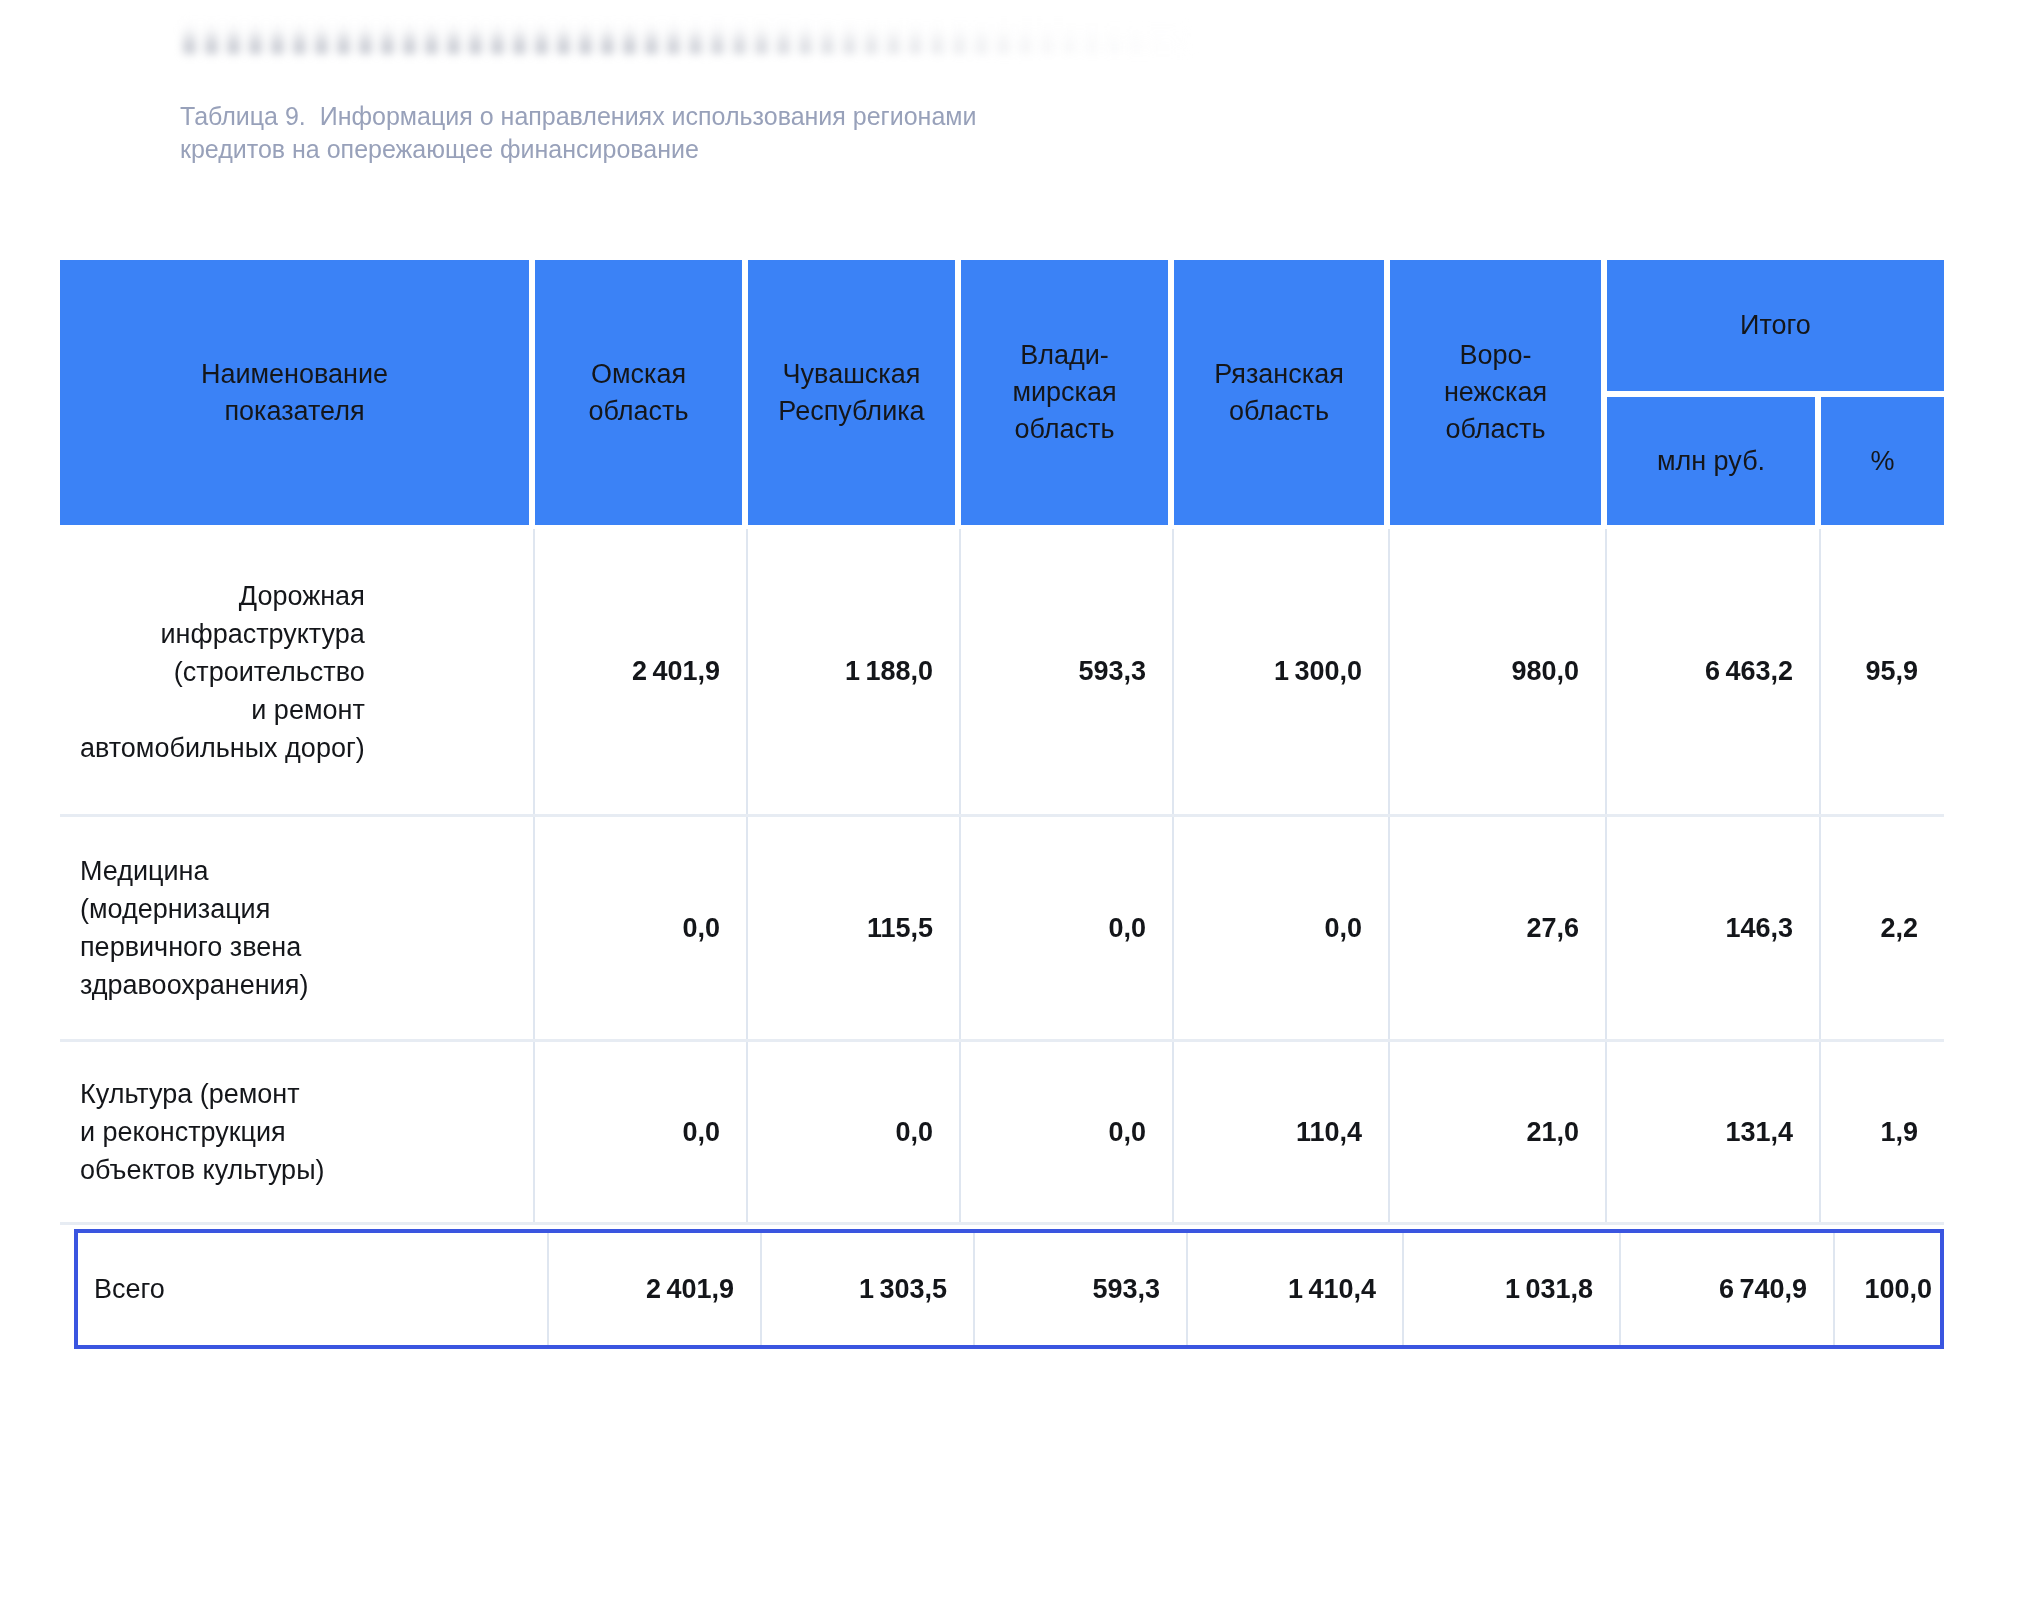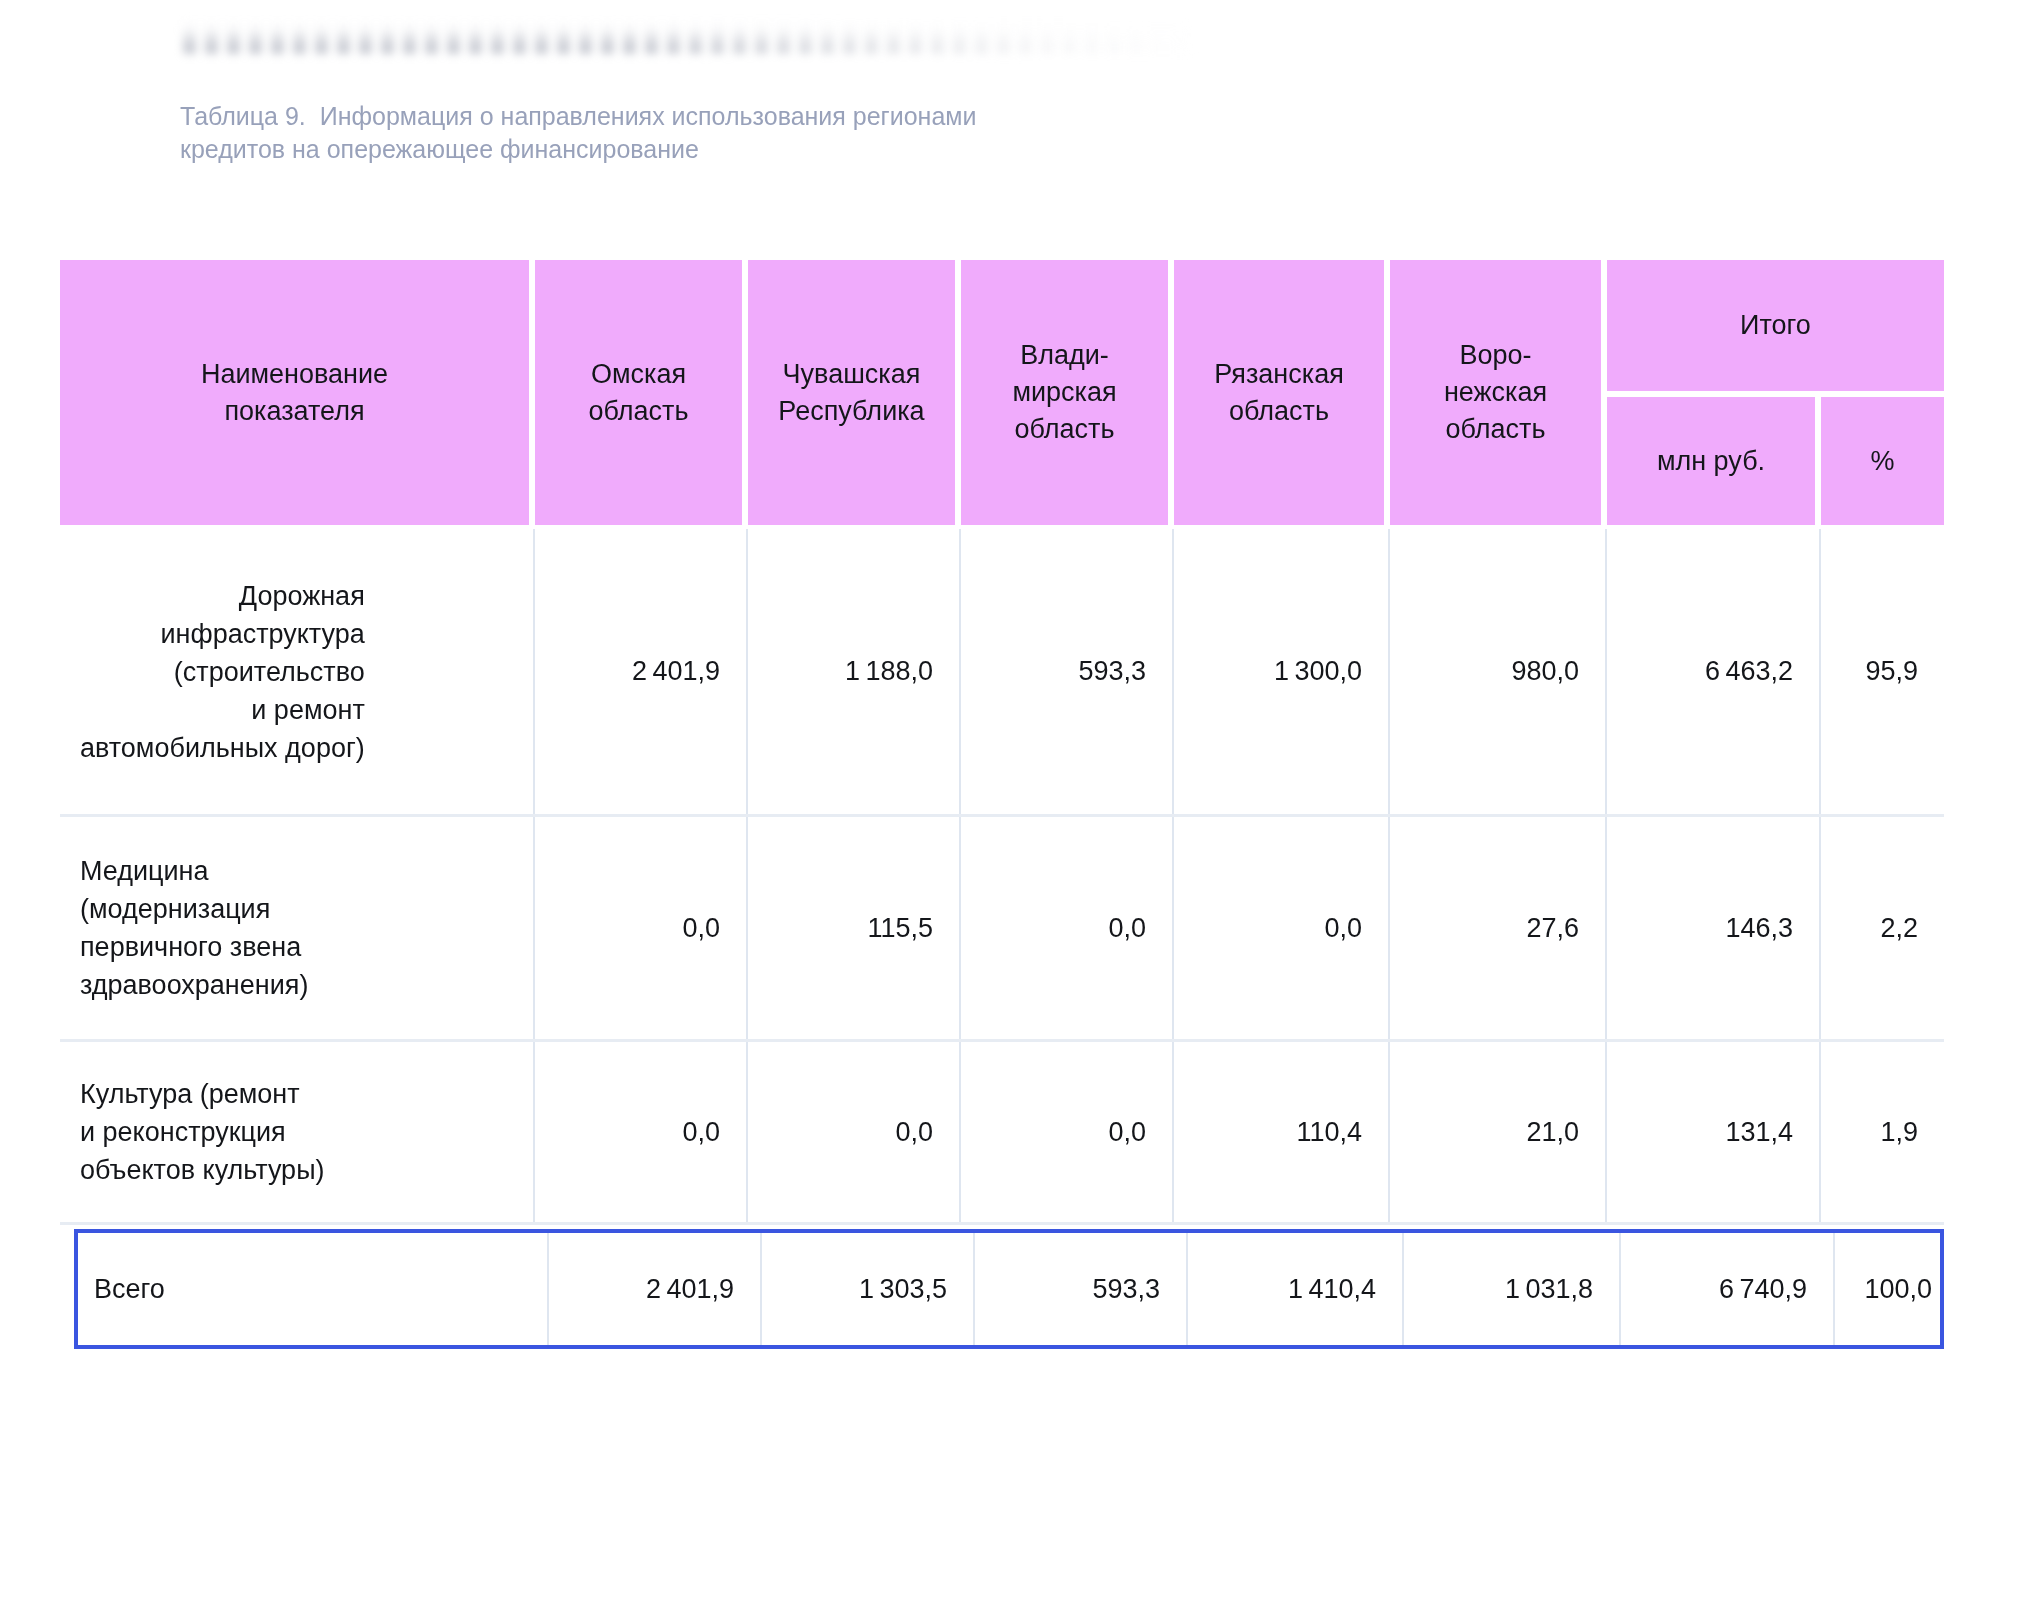--- a/index.html
+++ b/index.html
@@ -35,21 +35,21 @@
     font-size:27px;
   }
 
   
   .thead{
     display:grid;
     grid-template-columns:475px 213px 213px 213px 216px 217px 214px 123px;
     grid-template-rows:137px 128px;
   }
   .th{
-    background:#f0abfc;
+    background:#3b82f6;
     display:flex; align-items:center; justify-content:center;
     text-align:center; white-space:pre-line;
     line-height:37px;
     box-sizing:border-box;
   }
   .th.span2{ grid-row:1 / 3; }
   .th.gap-r{ border-right:6px solid #fff; }
   .th.itogo{ grid-column:7 / 9; grid-row:1; border-bottom:6px solid #fff; }
   .th.sub{ grid-row:2; }
 
@@ -66,21 +66,21 @@
   .td{
     display:flex; align-items:center;
     box-sizing:border-box;
     border-right:2px solid #dfe6f0;
   }
   .td:last-child{ border-right:none; }
   .td.label{
     padding-left:20px; padding-right:14px;
     white-space:pre-line; line-height:38px;
   }
-  .td.num{ justify-content:flex-end; padding-right:26px; }
+  .td.num{ justify-content:flex-end; padding-right:26px;font-weight:bold; }
 
   
   .total-row{
     position:relative;
     display:grid;
     grid-template-columns:475px 213px 213px 213px 216px 217px 214px 123px;
     min-height:120px;
     margin-top:4px;
     margin-left:14px;
   }

